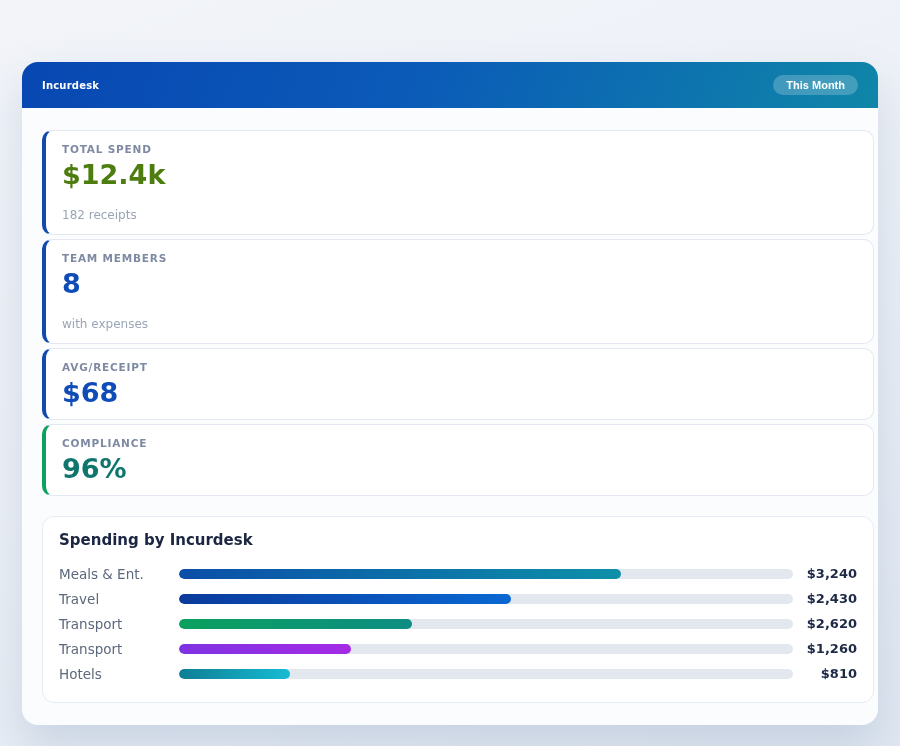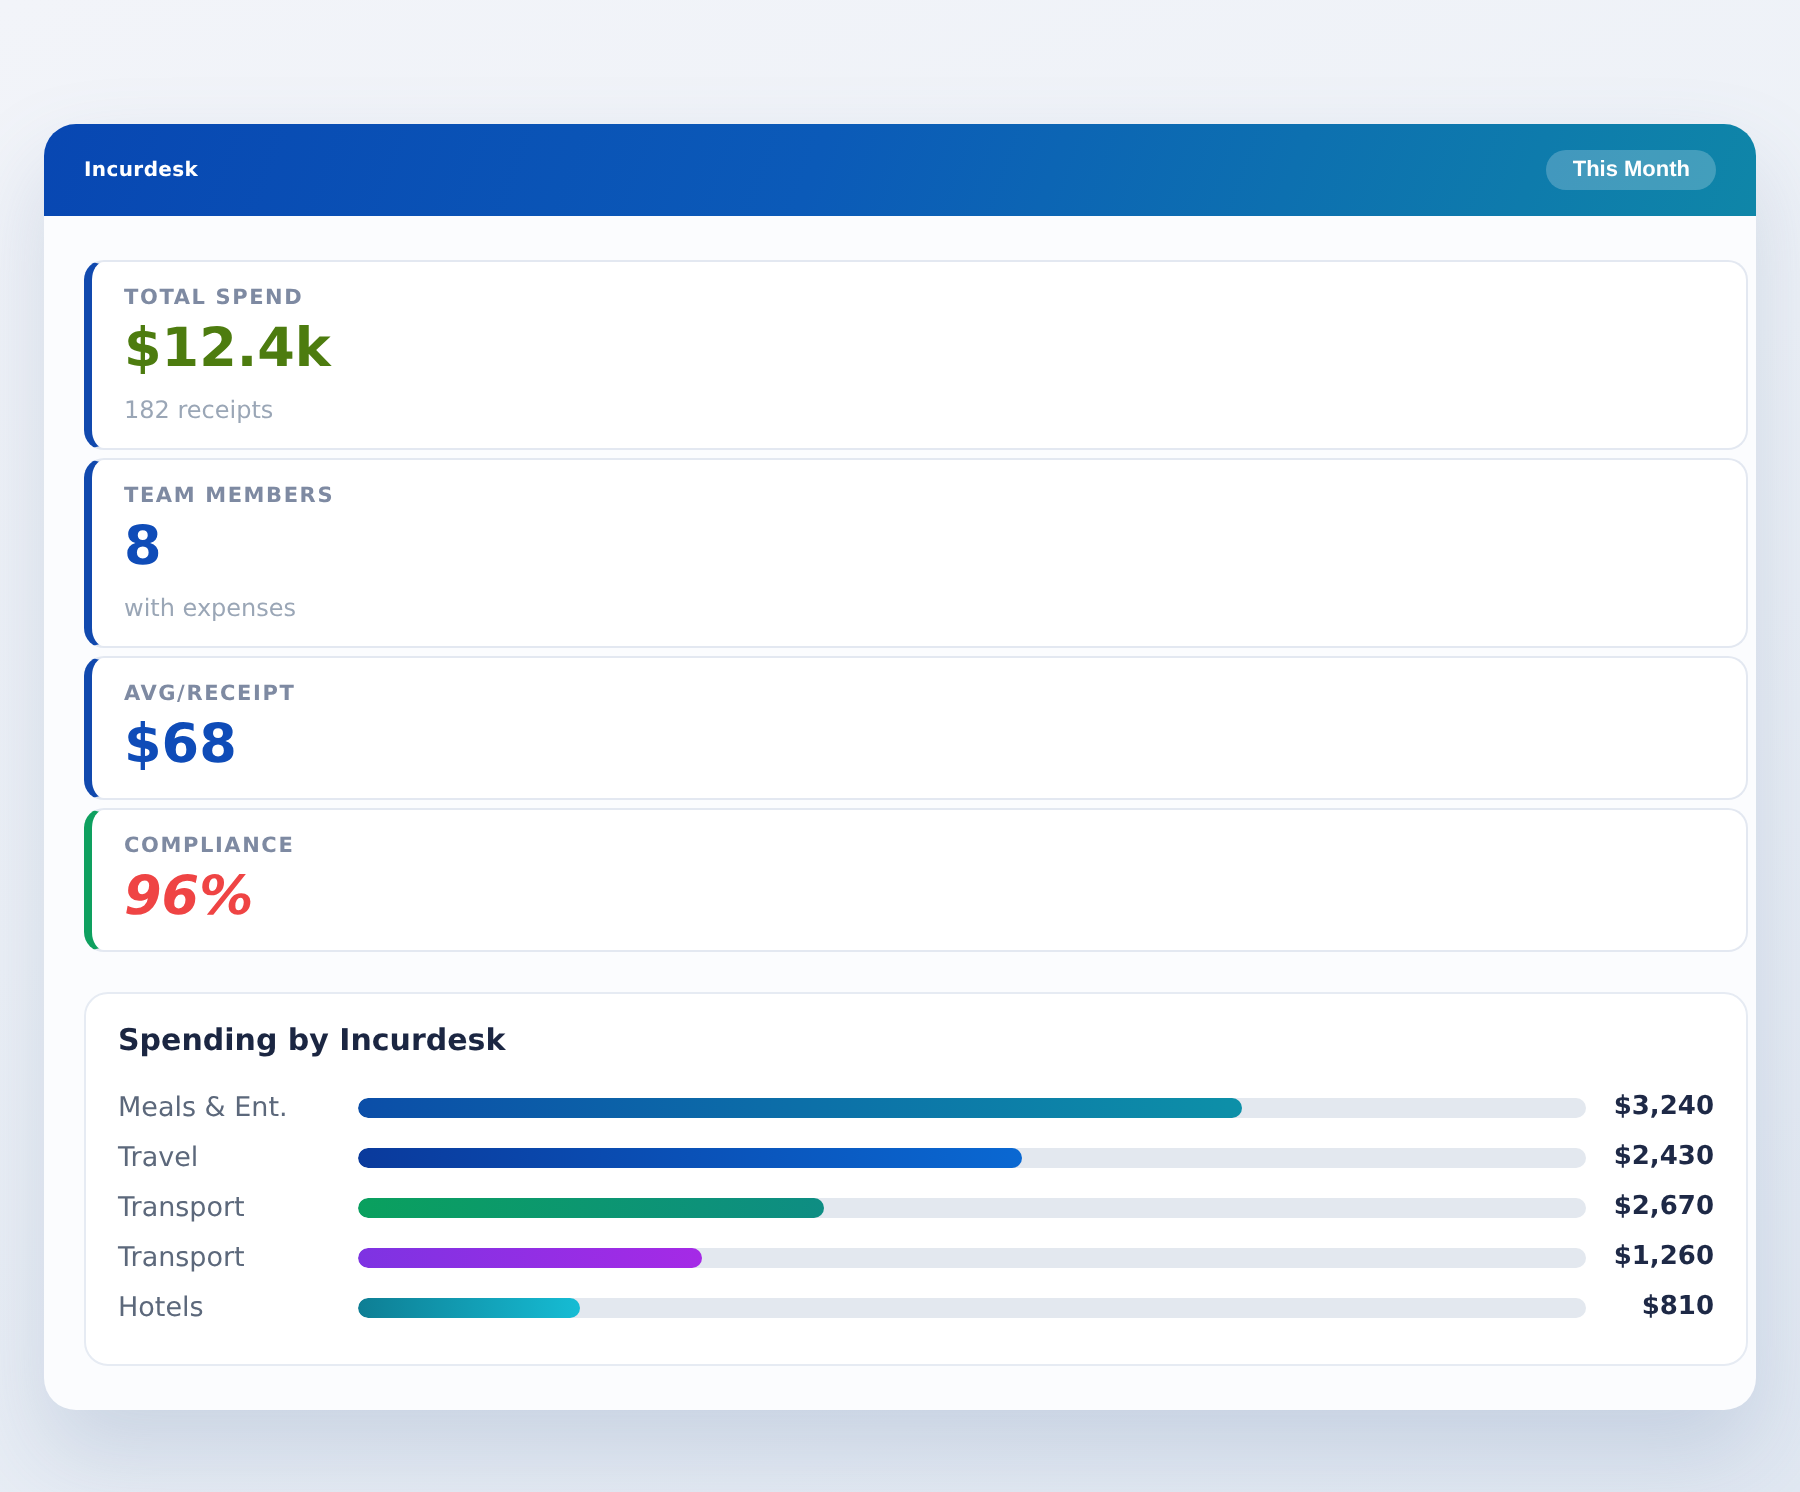--- a/index.html
+++ b/index.html
@@ -63,21 +63,21 @@
     font-size: 27px;
     line-height: 30px;
     font-weight: bold;
     color: #0f4cb8;
     margin-top: 4px;
   }
   .stat-sub {
     font-size: 12px;
     line-height: 15px;
     color: #9aa6b6;
-    margin-top: 8px;
+    margin-top: 18px;
   }
   .stat-sub:empty { display: none; }
   .chart-card {
     background: #ffffff;
     border: 1px solid #e6ebf3;
     border-radius: 12px;
     margin-top: 20px;
     padding: 14px 16px 16px 16px;
   }
   .chart-title {
@@ -138,21 +138,21 @@
     </div>
 
     <div class="stat-card" style="border-left-color: rgb(17, 73, 174);">
       <div class="stat-label">AVG/RECEIPT</div>
       <div class="stat-value" style="color: rgb(15, 76, 184);">$68</div>
 
     </div>
 
     <div class="stat-card" style="border-left-color: rgb(14, 160, 95);">
       <div class="stat-label">COMPLIANCE</div>
-      <div class="stat-value" style="color: #ef4444; font-style: italic;">96%</div>
+      <div class="stat-value" style="color: #0f766e;">96%</div>
 
     </div>
 
     <div class="chart-card">
       <div class="chart-title">Spending by Incurdesk</div>
 
       <div class="chart-row">
         <div class="row-label">Meals &amp; Ent.</div>
         <div class="bar-track">
             <div class="bar-fill" style="width: 72%; background: linear-gradient(90deg, rgb(11, 78, 168), rgb(13, 144, 168));"></div>
@@ -166,21 +166,21 @@
             <div class="bar-fill" style="width: 54%; background: linear-gradient(90deg, rgb(10, 58, 156), rgb(10, 104, 210));"></div>
           </div>
         <div class="row-value">$2,430</div>
       </div>
 
       <div class="chart-row">
         <div class="row-label">Transport</div>
         <div class="bar-track">
             <div class="bar-fill" style="width: 38%; background: linear-gradient(90deg, rgb(10, 160, 94), rgb(14, 141, 131));"></div>
           </div>
-        <div class="row-value">$2,670</div>
+        <div class="row-value">$2,620</div>
       </div>
 
       <div class="chart-row">
         <div class="row-label">Transport</div>
         <div class="bar-track">
             <div class="bar-fill" style="width: 28%; background: linear-gradient(90deg, rgb(126, 51, 226), rgb(165, 42, 230));"></div>
           </div>
         <div class="row-value">$1,260</div>
       </div>
 

